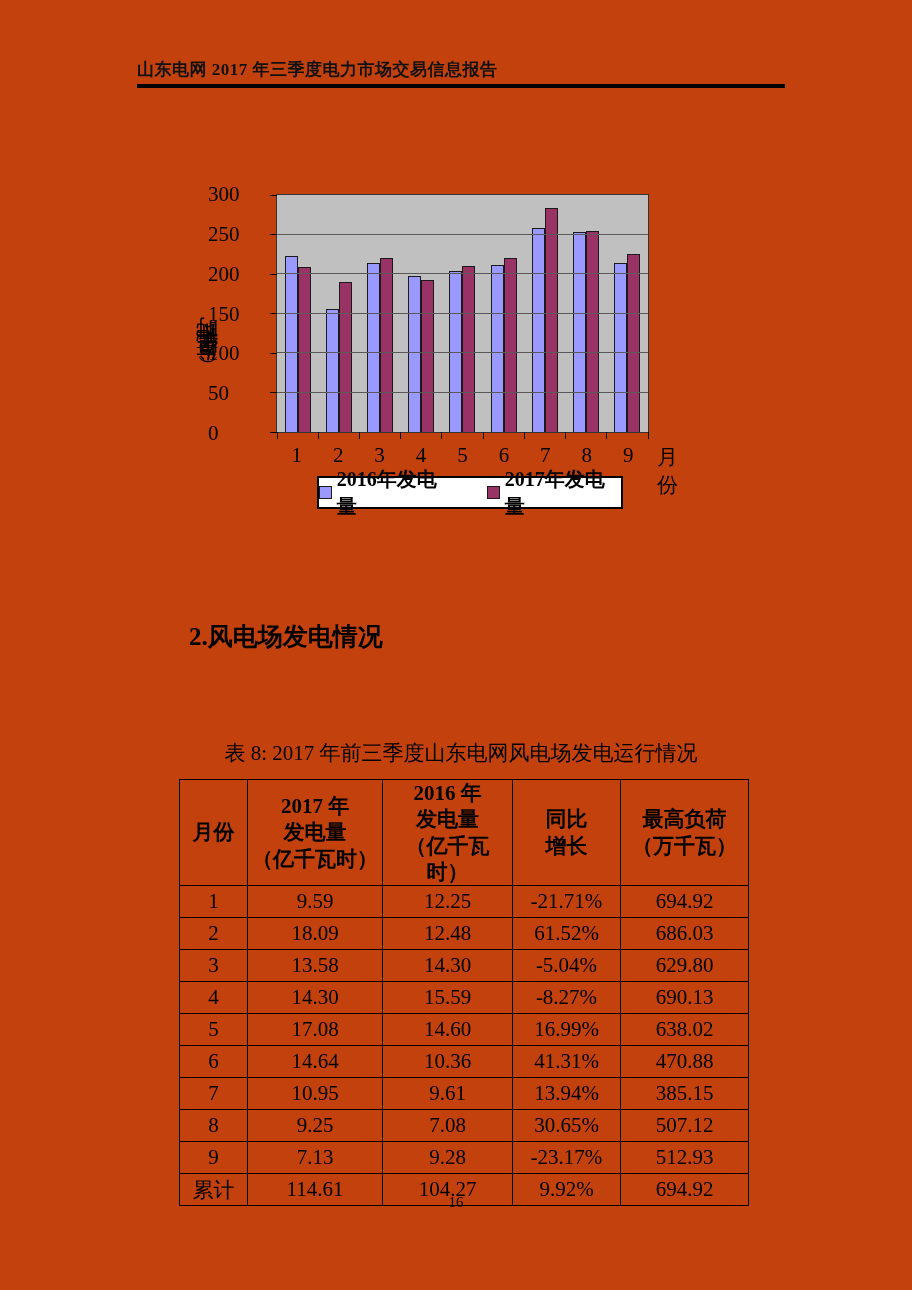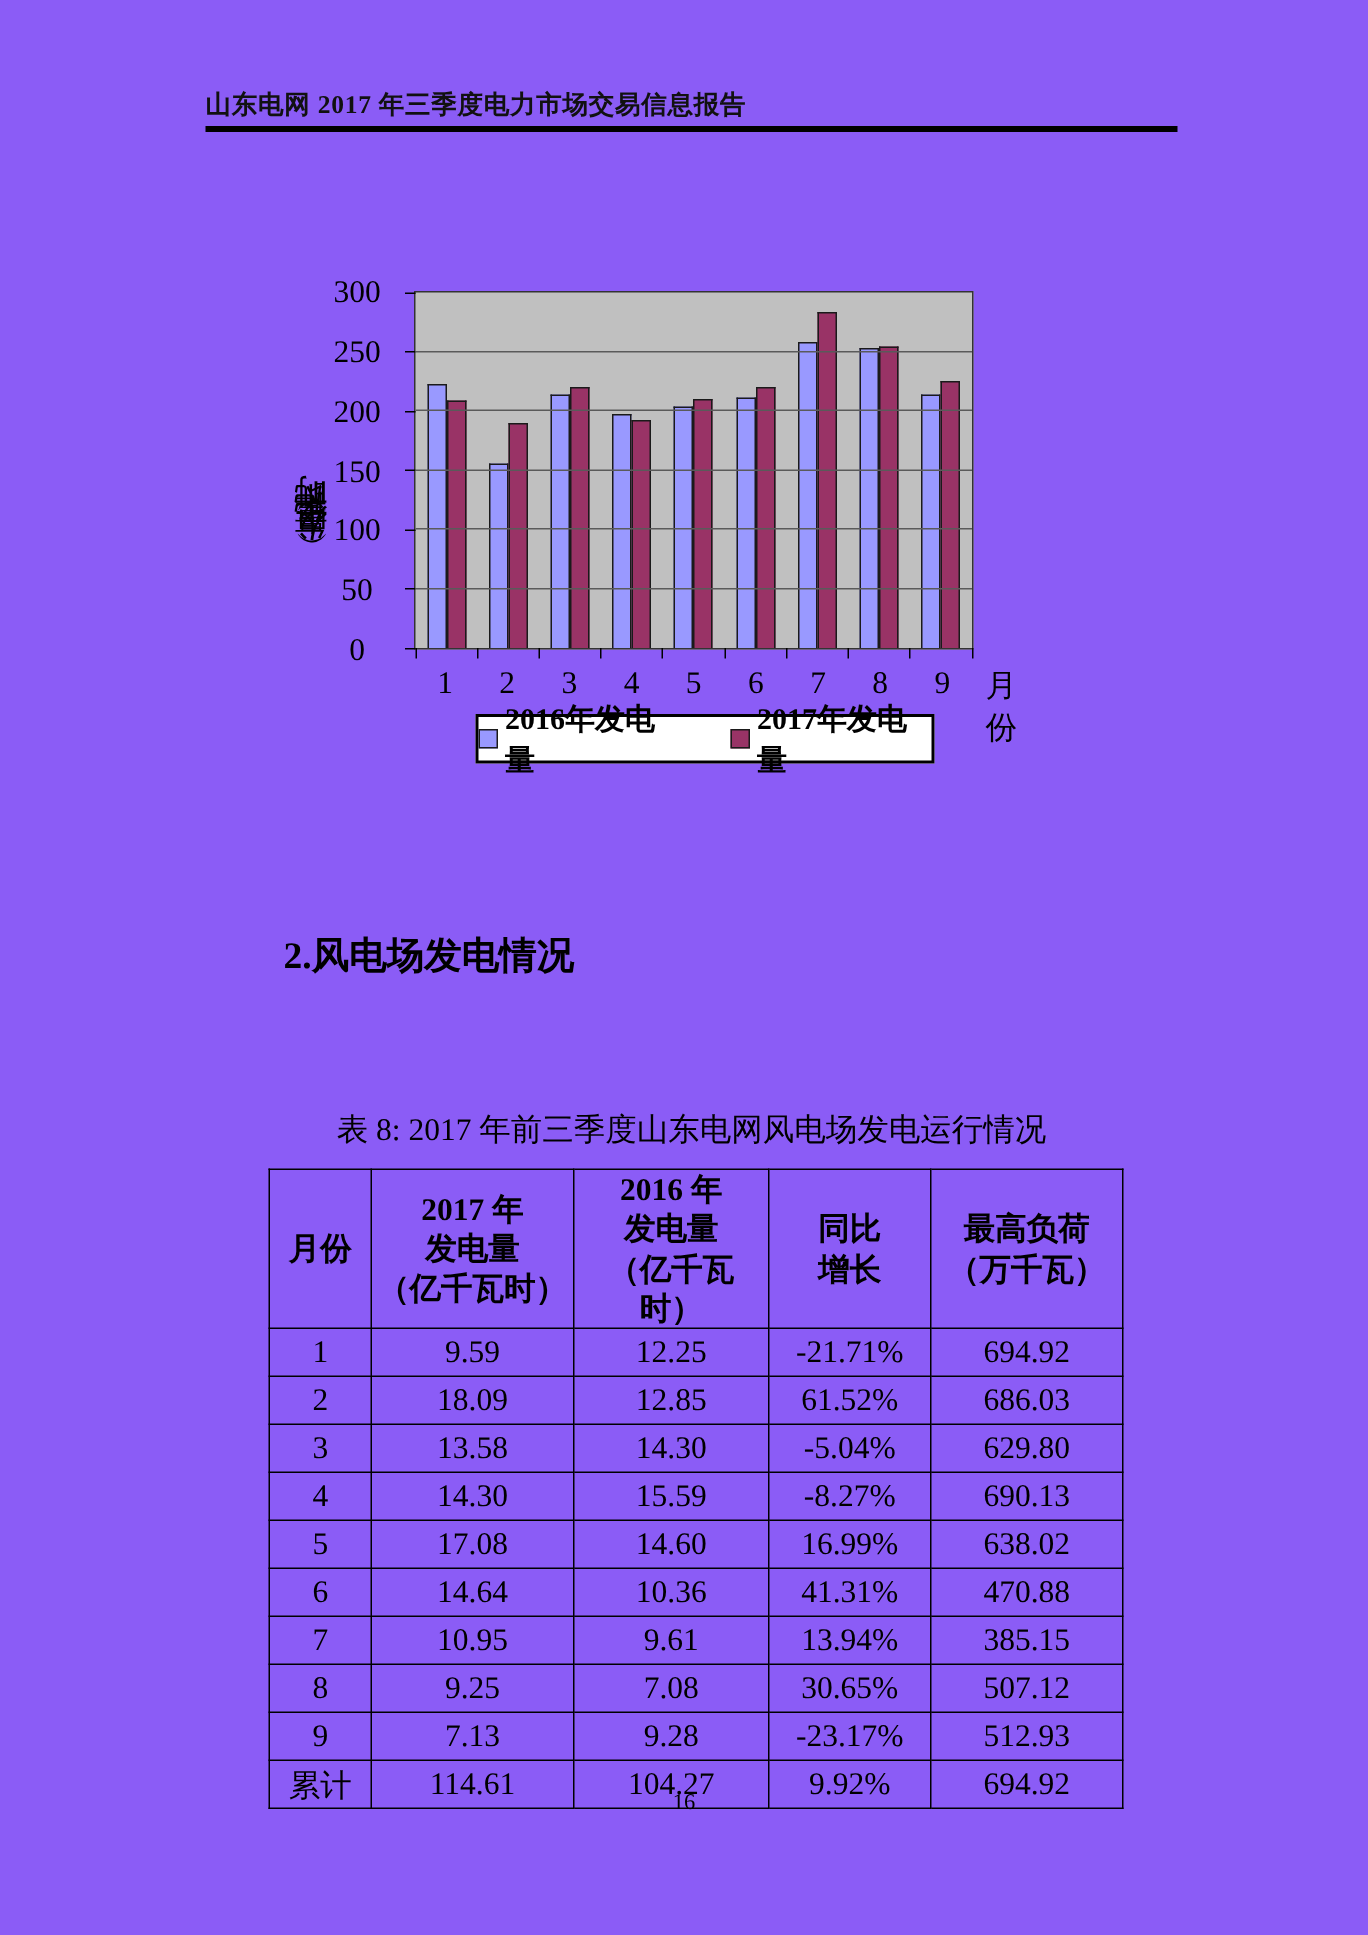--- a/index.html
+++ b/index.html
@@ -1,30 +1,30 @@
 <!DOCTYPE html>
 <html><head>
 <meta charset="utf-8">
 <style>
   * { margin:0; padding:0; box-sizing:border-box; }
   body { background:#fff; font-family:"Liberation Serif","DejaVu Serif",serif; }
-  .page { position:relative; width:912px; height:1290px; background:#8b5cf6; overflow:hidden; }
+  .page { position:relative; width:912px; height:1290px; background:#c2410c; overflow:hidden; }
 
   
   .hdr-title { position:absolute; left:137px; top:58px; font-size:17px; font-weight:bold; color:#111; letter-spacing:0.5px; }
   .hdr-rule { position:absolute; left:137px; top:84px; width:648px; height:4px; background:#000; }
 
   
   .chart { position:absolute; left:190px; top:185px; width:505px; height:325px; }
   .ylabel { position:absolute; left:2px; top:58px; height:244px; width:28px;
             writing-mode:vertical-rl; transform:rotate(180deg);
             font-size:22px; color:#000; letter-spacing:3px; text-align:center; }
   .yticks { position:absolute; left:18px; top:9px; width:60px; height:239px; }
   .ytick-label { position:absolute; right:0; width:60px; height:26px; line-height:26px;
-                 text-align:center; font-size:21px; color:#000; }
+                 text-align:left; font-size:21px; color:#000; }
   .plot { position:absolute; left:86px; top:9px; width:373px; height:239px;
           background:#C0C0C0; border:1px solid #333; }
   .gridline { position:absolute; left:0; width:100%; height:1px; background:#5a5a5a; }
   .ytick-mark { position:absolute; left:-7px; width:7px; height:1px; background:#000; }
   .xtick-mark { position:absolute; bottom:-7px; width:1px; height:7px; background:#000; }
   .groups { position:absolute; left:0; top:0; width:100%; height:100%; display:flex; }
   .bar-group { flex:1 1 0; display:flex; align-items:flex-end; justify-content:center; height:100%; }
   .bar { width:13px; border:1px solid #1a1a1a; border-bottom:none; }
   .xlabels { position:absolute; left:86px; top:258px; width:373px; display:flex; }
   .xtick-label { flex:1 1 0; text-align:center; font-size:21px; color:#000; }
@@ -184,21 +184,21 @@
         <tr>
           <td class="c0">1</td>
           <td class="c1">9.59</td>
           <td class="c2">12.25</td>
           <td class="c3">-21.71%</td>
           <td class="c4">694.92</td>
         </tr>
         <tr>
           <td class="c0">2</td>
           <td class="c1">18.09</td>
-          <td class="c2">12.85</td>
+          <td class="c2">12.48</td>
           <td class="c3">61.52%</td>
           <td class="c4">686.03</td>
         </tr>
         <tr>
           <td class="c0">3</td>
           <td class="c1">13.58</td>
           <td class="c2">14.30</td>
           <td class="c3">-5.04%</td>
           <td class="c4">629.80</td>
         </tr>

